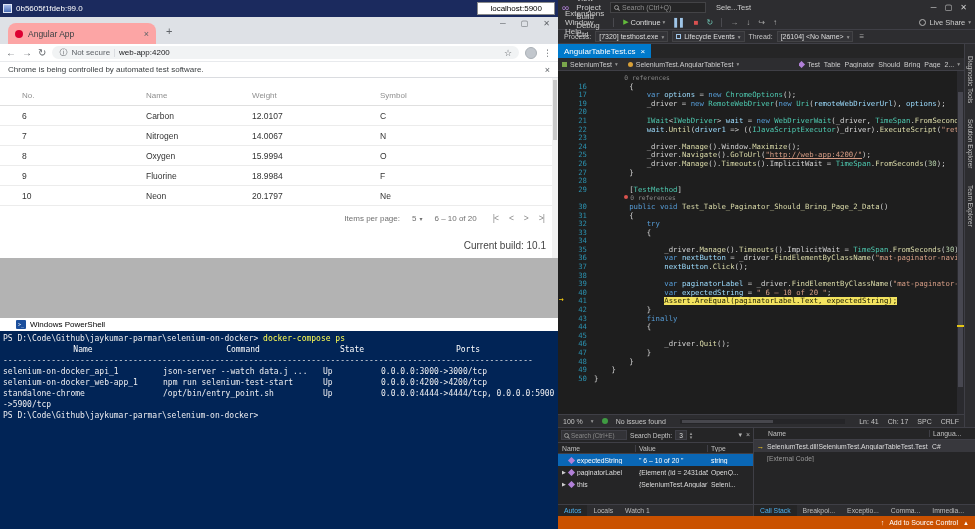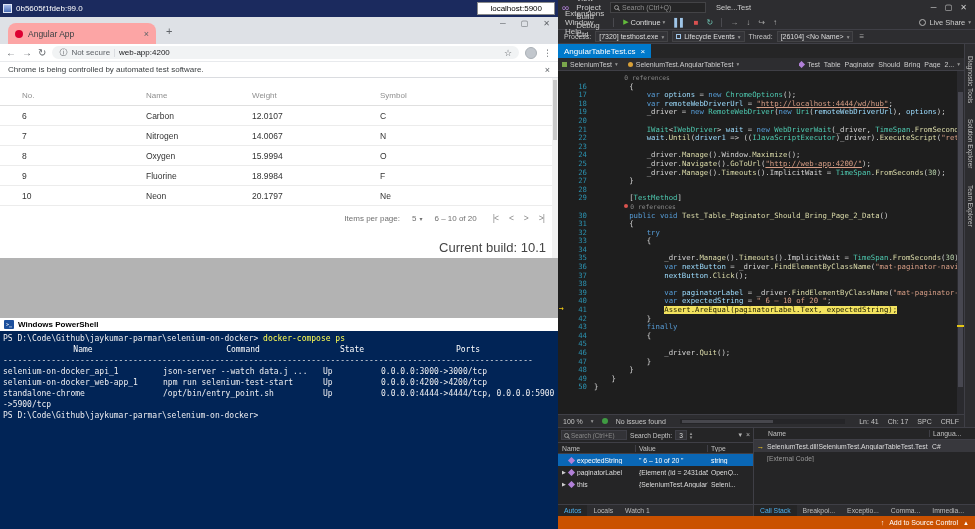--- a/index.html
+++ b/index.html
@@ -34,26 +34,26 @@
 .page{height:180px;background:#fff;position:relative;padding-top:8px;}
 .trow{display:grid;grid-template-columns:124px 106px 128px 1fr;padding-left:22px;height:20px;align-items:center;border-bottom:1px solid #ececec;}
 .thead{color:#8f8f8f;font-size:8px;border-bottom:1px solid #e0e0e0;}
 .brow{color:#333;font-size:8.5px;}
 .tcell{white-space:nowrap;overflow:hidden;}
 .paginator{display:flex;justify-content:flex-end;align-items:center;gap:12px;height:24px;color:#707070;font-size:8px;padding-right:14px;}
 .psize{display:flex;align-items:center;gap:3px;}
 .pcaret{font-size:6px;color:#707070;}
 .pnavs{display:flex;gap:11px;margin-left:4px;}
 .pnav{color:#8b8b8b;font-size:8.5px;letter-spacing:-1px;}
-.build{text-align:right;margin:10px 12px 0 0;font-size:13px;color:#444;}
+.build{text-align:right;margin:10px 12px 0 0;font-size:10px;color:#444;}
 .pg-scroll{position:absolute;right:0;top:0;width:6px;height:100%;background:#f2f2f2;}
 .pg-scroll:after{content:"";position:absolute;top:2px;right:1px;width:4px;height:60px;background:#c9c9c9;}
 .desktop-gap{height:60px;background:#b3b3b3;}
 
-.ps-title{height:13px;background:#fff;display:flex;align-items:center;font-size:8px;gap:4px;padding:0 4px;color:#000;font-weight:bold;}
+.ps-title{height:13px;background:#fff;display:flex;align-items:center;font-size:8px;gap:4px;padding:0 16px;color:#000;}
 .ps-ico{width:10px;height:9px;background:#1c4f9c;color:#fff;font-size:5px;line-height:9px;text-align:center;border-radius:1px;font-family:"DejaVu Sans Mono",monospace;}
 .terminal{height:198px;background:#012456;color:#ededf0;font-family:"DejaVu Sans Mono",monospace;font-size:8px;line-height:11px;padding:2px 3px;overflow:hidden;}
 .tline{display:flex;white-space:pre;overflow:hidden;}
 .tp{color:#ededf0;}
 .tc{color:#ffff54;}
 .tcol{white-space:pre;overflow:hidden;flex:none;}
 .tcol0{width:160px;}.tcol1{width:160px;}.tcol2{width:58px;}.tcol3{flex:1;}
 .thdr .tcol{text-align:center;color:#ffffff;}
 .tsep{color:#e8e8ea;}
 
@@ -367,21 +367,20 @@
         <span class="nico meth"></span>
         <span>Test_Table_Paginator_Should_Bring_Page_2...</span>
         <span class="caret">▾</span>
       </span>
     </div>
     <div class="editor">
       <div id="code">
           <div class="crow lensrow"><span class="gm"></span><span class="ln"></span><span class="lt"><span class="sp">        </span><span class="lens-text">0 references</span></span></div>
           <div class="crow"><span class="gm"></span><span class="ln">16</span><span class="lt"><span class="p">        {</span></span></div>
           <div class="crow"><span class="gm"></span><span class="ln">17</span><span class="lt"><span class="p">            </span><span class="k">var</span><span class="p"> </span><span class="v">options</span><span class="p"> = </span><span class="k">new</span><span class="p"> </span><span class="t">ChromeOptions</span><span class="p">();</span></span></div>
-          <div class="crow"><span class="gm"></span><span class="ln">18</span><span class="lt"><span class="p">            </span><span class="k">var</span><span class="p"> </span><span class="v">remoteWebDriverUrl</span><span class="p"> = </span><span class="su">"http://localhost:4444/wd/hub"</span><span class="p">;</span></span></div>
           <div class="crow"><span class="gm"></span><span class="ln">19</span><span class="lt"><span class="p">            _driver = </span><span class="k">new</span><span class="p"> </span><span class="t">RemoteWebDriver</span><span class="p">(</span><span class="k">new</span><span class="p"> </span><span class="t">Uri</span><span class="p">(</span><span class="v">remoteWebDriverUrl</span><span class="p">), </span><span class="v">options</span><span class="p">);</span></span></div>
           <div class="crow"><span class="gm"></span><span class="ln">20</span><span class="lt"></span></div>
           <div class="crow"><span class="gm"></span><span class="ln">21</span><span class="lt"><span class="p">            </span><span class="t">IWait</span><span class="p">&lt;</span><span class="t">IWebDriver</span><span class="p">&gt; </span><span class="v">wait</span><span class="p"> = </span><span class="k">new</span><span class="p"> </span><span class="t">WebDriverWait</span><span class="p">(_driver, </span><span class="t">TimeSpan</span><span class="p">.</span><span class="m">FromSeconds</span><span class="p">(</span></span></div>
           <div class="crow"><span class="gm"></span><span class="ln">22</span><span class="lt"><span class="p">            </span><span class="v">wait</span><span class="p">.</span><span class="m">Until</span><span class="p">(</span><span class="v">driver1</span><span class="p"> =&gt; ((</span><span class="t">IJavaScriptExecutor</span><span class="p">)_driver).</span><span class="m">ExecuteScript</span><span class="p">(</span><span class="s">"return docum</span></span></div>
           <div class="crow"><span class="gm"></span><span class="ln">23</span><span class="lt"></span></div>
           <div class="crow"><span class="gm"></span><span class="ln">24</span><span class="lt"><span class="p">            _driver.</span><span class="m">Manage</span><span class="p">().Window.</span><span class="m">Maximize</span><span class="p">();</span></span></div>
           <div class="crow"><span class="gm"></span><span class="ln">25</span><span class="lt"><span class="p">            _driver.</span><span class="m">Navigate</span><span class="p">().</span><span class="m">GoToUrl</span><span class="p">(</span><span class="su">"http://web-app:4200/"</span><span class="p">);</span></span></div>
           <div class="crow"><span class="gm"></span><span class="ln">26</span><span class="lt"><span class="p">            _driver.</span><span class="m">Manage</span><span class="p">().</span><span class="m">Timeouts</span><span class="p">().ImplicitWait = </span><span class="t">TimeSpan</span><span class="p">.</span><span class="m">FromSeconds</span><span class="p">(</span><span class="num">30</span><span class="p">);</span></span></div>
           <div class="crow"><span class="gm"></span><span class="ln">27</span><span class="lt"><span class="p">        }</span></span></div>
           <div class="crow"><span class="gm"></span><span class="ln">28</span><span class="lt"></span></div>

